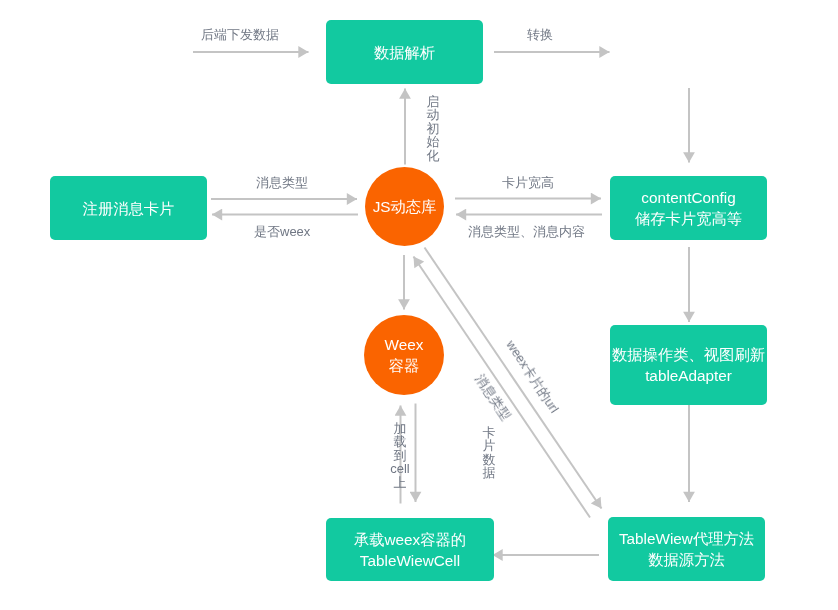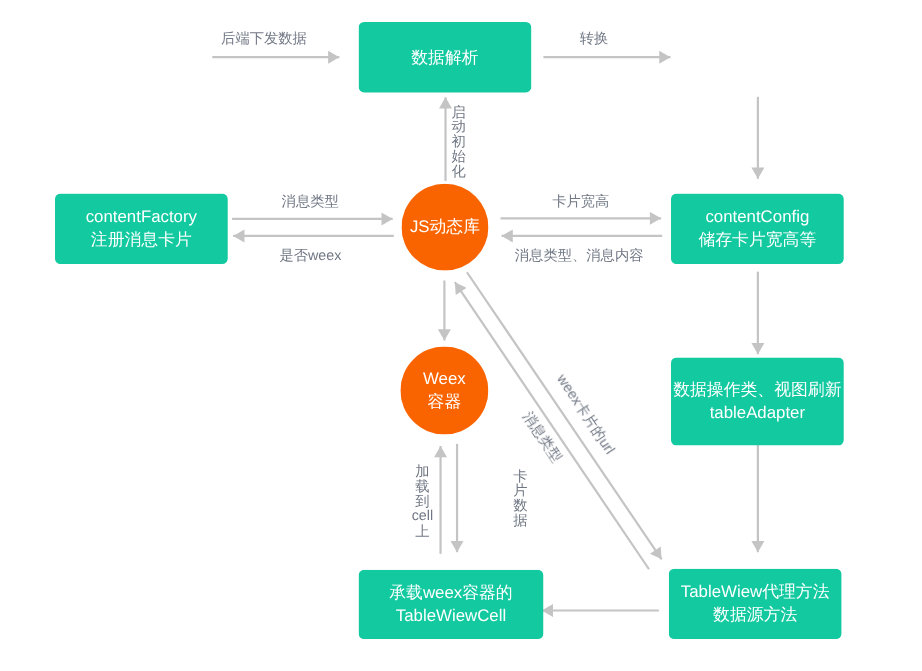--- a/index.html
+++ b/index.html
@@ -4,21 +4,21 @@
 <style>
   html,body{margin:0;padding:0;}
   body{width:838px;height:610px;background:#ffffff;font-family:"Liberation Sans",sans-serif;overflow:hidden;position:relative;}
   #stage{position:absolute;left:0;top:0;width:838px;height:610px;}
   svg.layer{position:absolute;left:0;top:0;width:838px;height:610px;pointer-events:none;}
   .node{position:absolute;display:flex;align-items:center;justify-content:center;flex-direction:column;color:#ffffff;text-align:center;font-size:15.3px;will-change:transform;}
   .node .ln{display:block;line-height:21px;white-space:nowrap;}
   .rect{border-radius:5px;background:#12c9a0;}
   .circ{border-radius:50%;background:#fa6400;}
   .lbl{position:absolute;color:#707784;font-size:13px;line-height:15px;white-space:nowrap;will-change:transform;}
-  .lblv{position:absolute;color:#707784;font-size:13px;line-height:13.4px;width:22px;text-align:center;will-change:transform;}
+  .lblv{position:absolute;color:#707784;font-size:13px;line-height:13.4px;width:22px;text-align:center;will-change:transform;padding-left:16px;}
   .lbld{position:absolute;color:#707784;font-size:13px;line-height:13px;white-space:nowrap;transform-origin:0 0;will-change:transform;}
 </style>
 </head>
 <body>
 
 <div id="stage">
 
   <svg class="layer" viewBox="0 0 838 610">
     <defs>
       <marker id="ah" viewBox="0 0 12 12" refX="10.7" refY="6" markerWidth="12" markerHeight="12" orient="auto-start-reverse" markerUnits="userSpaceOnUse">
@@ -44,21 +44,20 @@
       <line x1="599" y1="555" x2="492.5" y2="555" marker-end="url(#ah)"></line>
     </g>
   </svg>
 
   <div class="node rect" style="left:326px;top:20px;width:157px;height:64px;">
     <span class="ln">数据解析</span>
   </div>
 
 
   <div class="node rect" style="left:50px;top:176px;width:157px;height:64px;">
-    <span class="ln">contentFactory</span>
     <span class="ln">注册消息卡片</span>
   </div>
 
   <div class="node circ" style="left:365px;top:167px;width:79px;height:79px;">
     <span class="ln">JS动态库</span>
   </div>
 
   <div class="node rect" style="left:610px;top:176px;width:157px;height:64px;">
     <span class="ln">contentConfig</span>
     <span class="ln">储存卡片宽高等</span>

